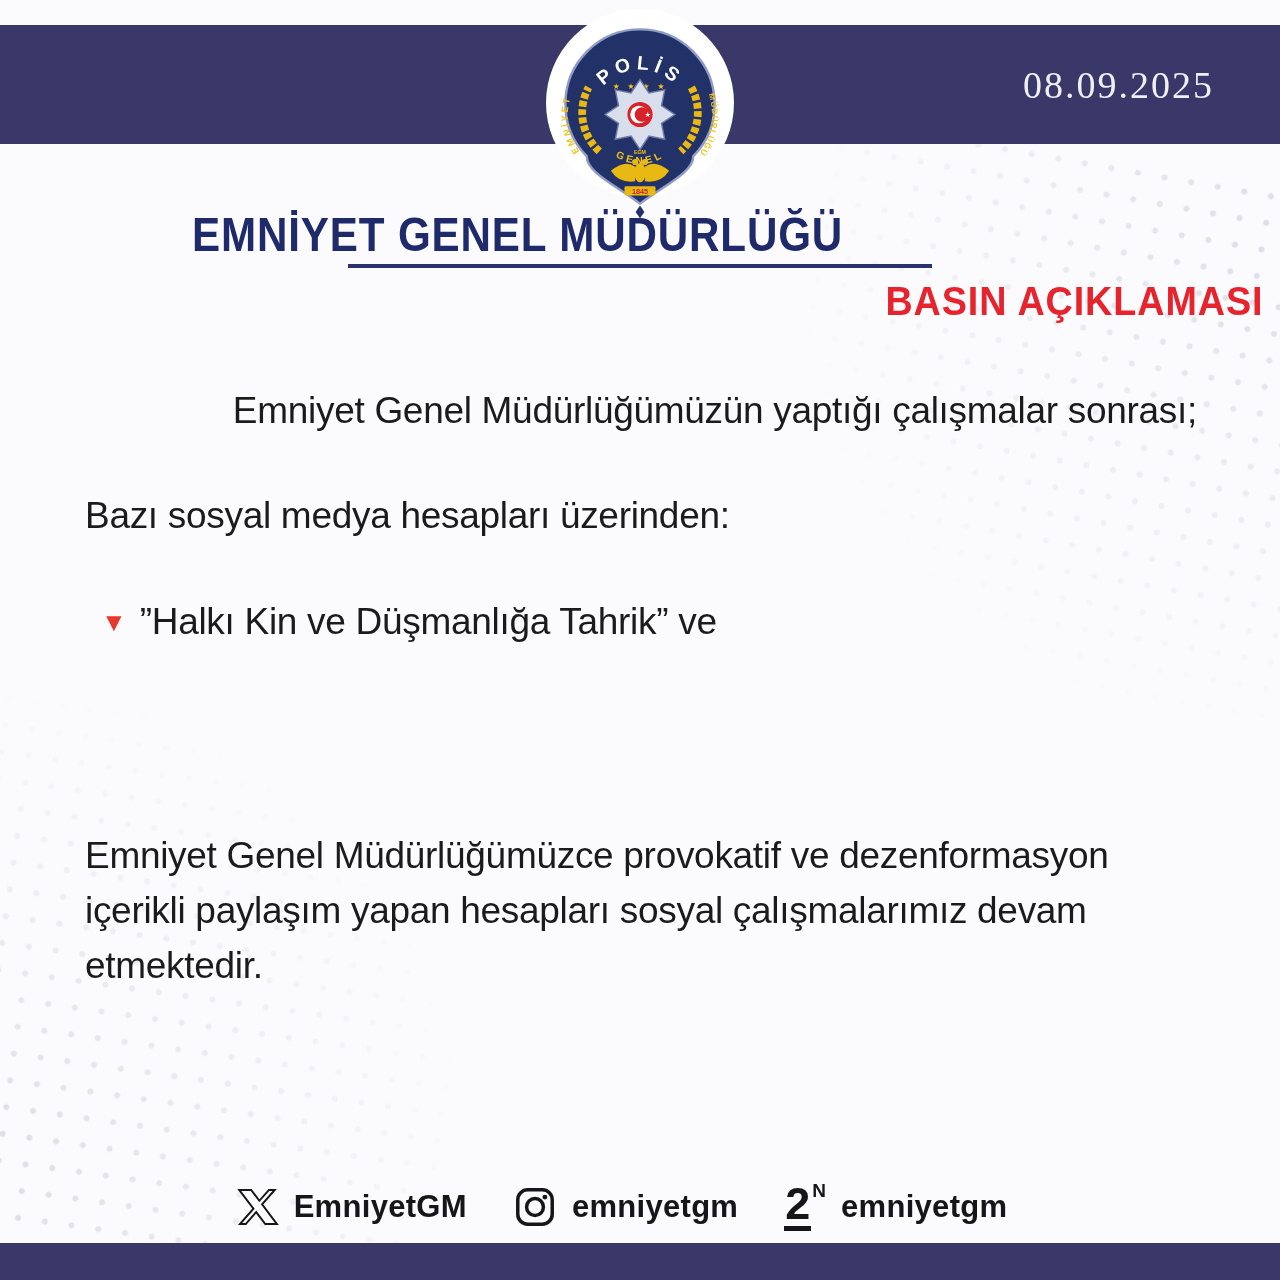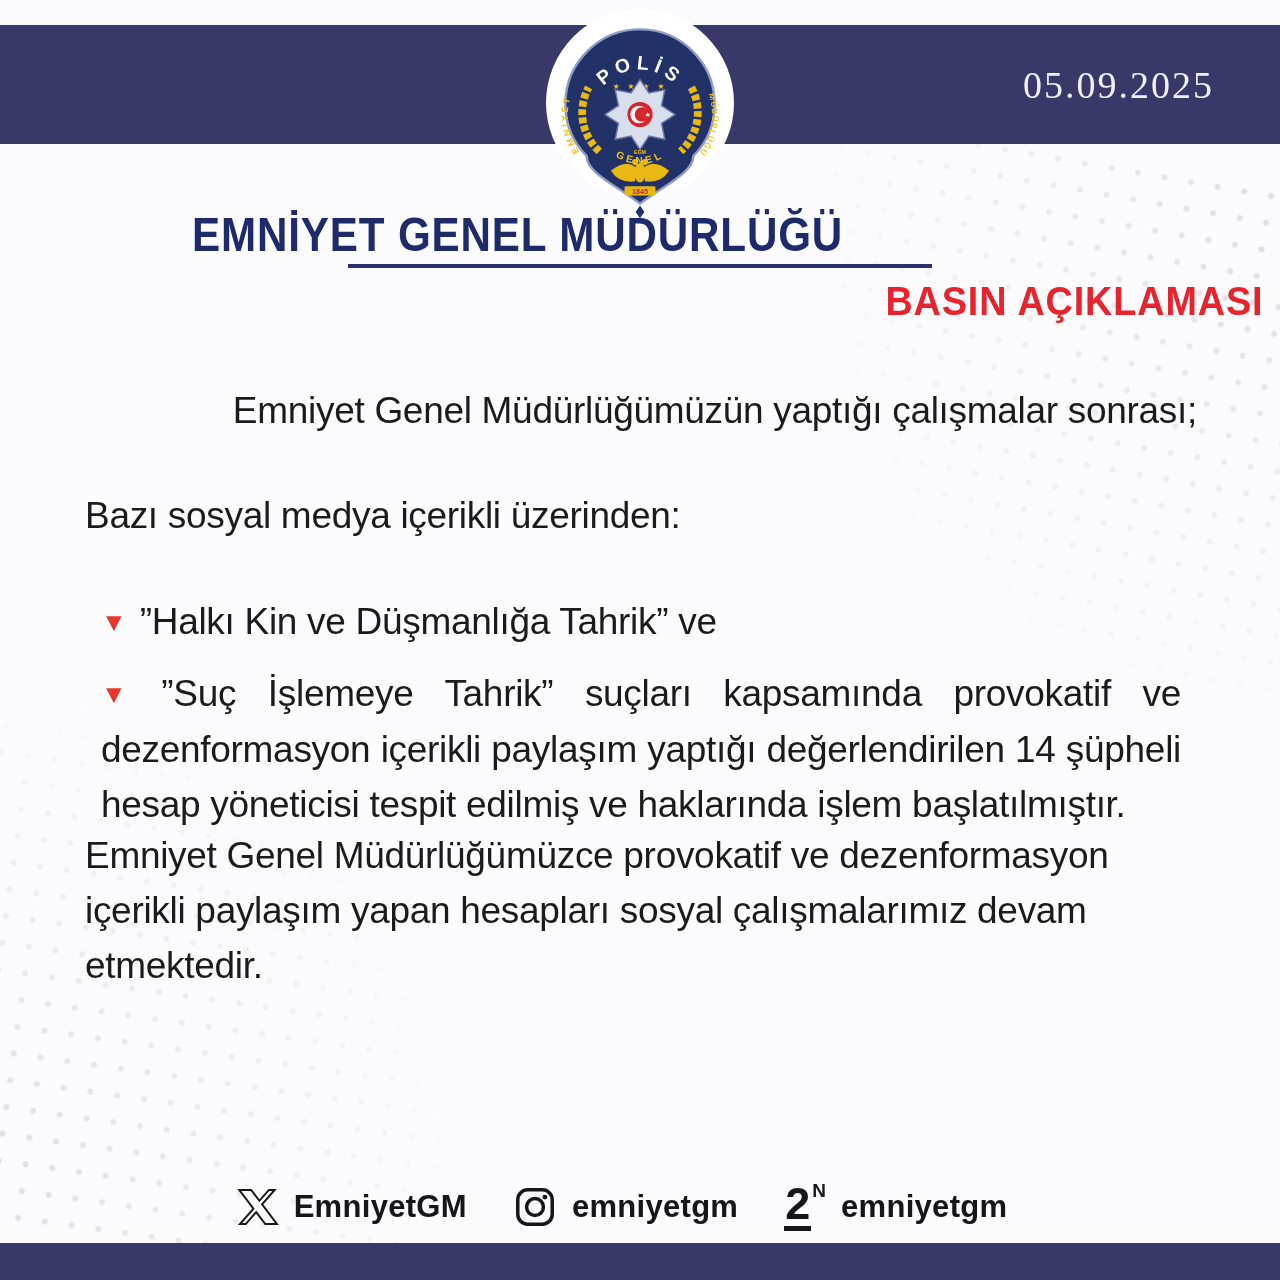--- a/index.html
+++ b/index.html
@@ -92,21 +92,21 @@
 <body>
 
 <div class="canvas">
 
   <div class="dots dots-tr"></div>
   <div class="dots dots-bl"></div>
 
   <div class="band-top"></div>
   <div class="band-bottom"></div>
 
-  <div class="date">05.09.2025</div>
+  <div class="date">08.09.2025</div>
 
   <svg class="logo" width="194" height="218" viewBox="0 0 200 225" xmlns="http://www.w3.org/2000/svg">
     <circle cx="100" cy="100" r="97" fill="#ffffff"></circle>
     <path d="M100 204 C 75 185, 45 172, 45 155 A 77 77 0 1 1 155 155 C 155 172, 125 185, 100 204 Z" fill="#223168" stroke="#8e9cc6" stroke-width="2.5"></path>
     <path id="polis-arc" d="M56 92 A 50 50 0 0 1 144 92" fill="none"></path>
     <text font-size="20" font-weight="bold" fill="#ffffff" letter-spacing="5" font-family="Liberation Sans, sans-serif">
       <textPath href="#polis-arc" startOffset="50%" text-anchor="middle">POLİS</textPath>
     </text>
     <text x="100" y="86" text-anchor="middle" font-size="8" fill="#f2c419" letter-spacing="3">★ ★ ★ ★</text>
     <path d="M58 150 A 54 54 0 0 1 47 84" fill="none" stroke="#e8b913" stroke-width="8" stroke-dasharray="6 2.5"></path>
@@ -141,25 +141,24 @@
 
   <div class="title-wrap">
     <span class="title">EMNİYET GENEL MÜDÜRLÜĞÜ</span>
   </div>
   <div class="title-underline"></div>
   <div class="subtitle-wrap">
     <span class="subtitle">BASIN AÇIKLAMASI</span>
   </div>
 
   <p class="para p1">Emniyet Genel Müdürlüğümüzün yaptığı çalışmalar sonrası;</p>
-  <p class="para p2">Bazı sosyal medya içerikli üzerinden:</p>
+  <p class="para p2">Bazı sosyal medya hesapları üzerinden:</p>
 
   <div class="para bullets">
     <p><span class="tri">▼</span><span>”Halkı Kin ve Düşmanlığa Tahrik” ve</span></p>
-    <p class="justify"><span class="tri">▼</span><span>”Suç İşlemeye Tahrik” suçları kapsamında provokatif ve dezenformasyon içerikli paylaşım yaptığı değerlendirilen 14 şüpheli hesap yöneticisi tespit edilmiş ve haklarında işlem başlatılmıştır.</span></p>
   </div>
 
   <p class="para p3">Emniyet Genel Müdürlüğümüzce provokatif ve dezenformasyon içerikli paylaşım yapan hesapları sosyal çalışmalarımız devam etmektedir.</p>
 
   <div class="footer">
     <div class="social">
       <svg width="42" height="42" viewBox="0 0 24 24">
         <path d="M18.244 2.25h3.308l-7.227 8.26 8.502 11.24H16.17l-5.214-6.817L4.99 21.75H1.68l7.73-8.835L1.254 2.25H8.08l4.713 6.231z" fill="#ffffff" stroke="#15151a" stroke-width="1.1"></path>
       </svg>
       <span class="handle">EmniyetGM</span>

